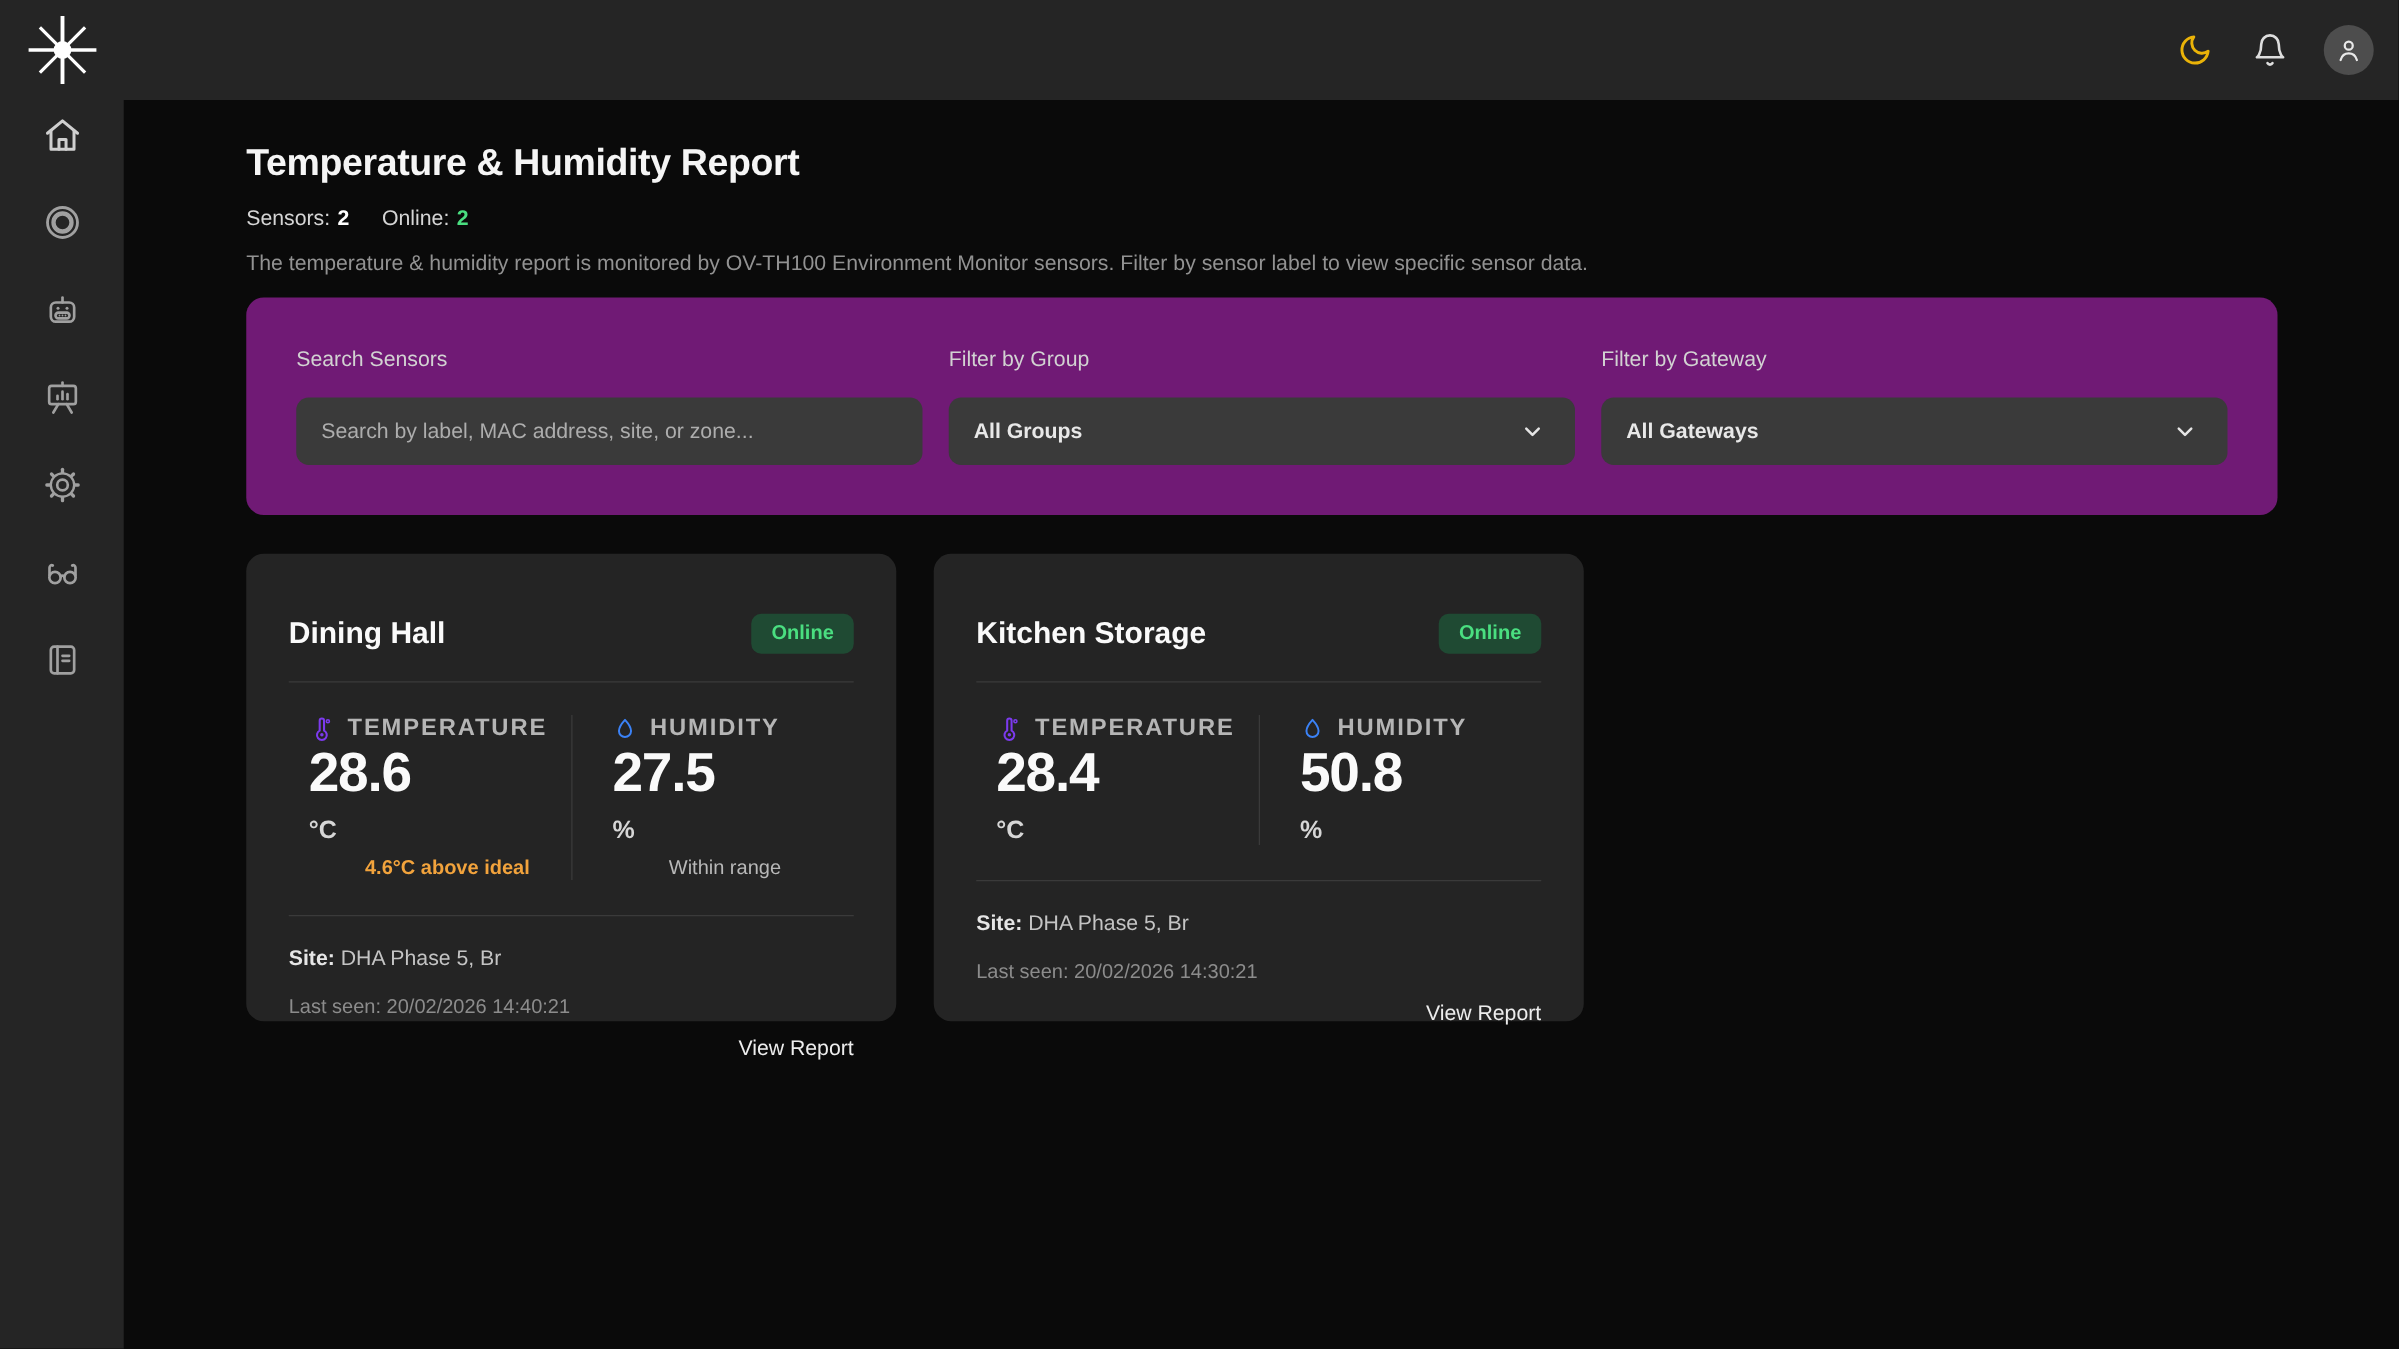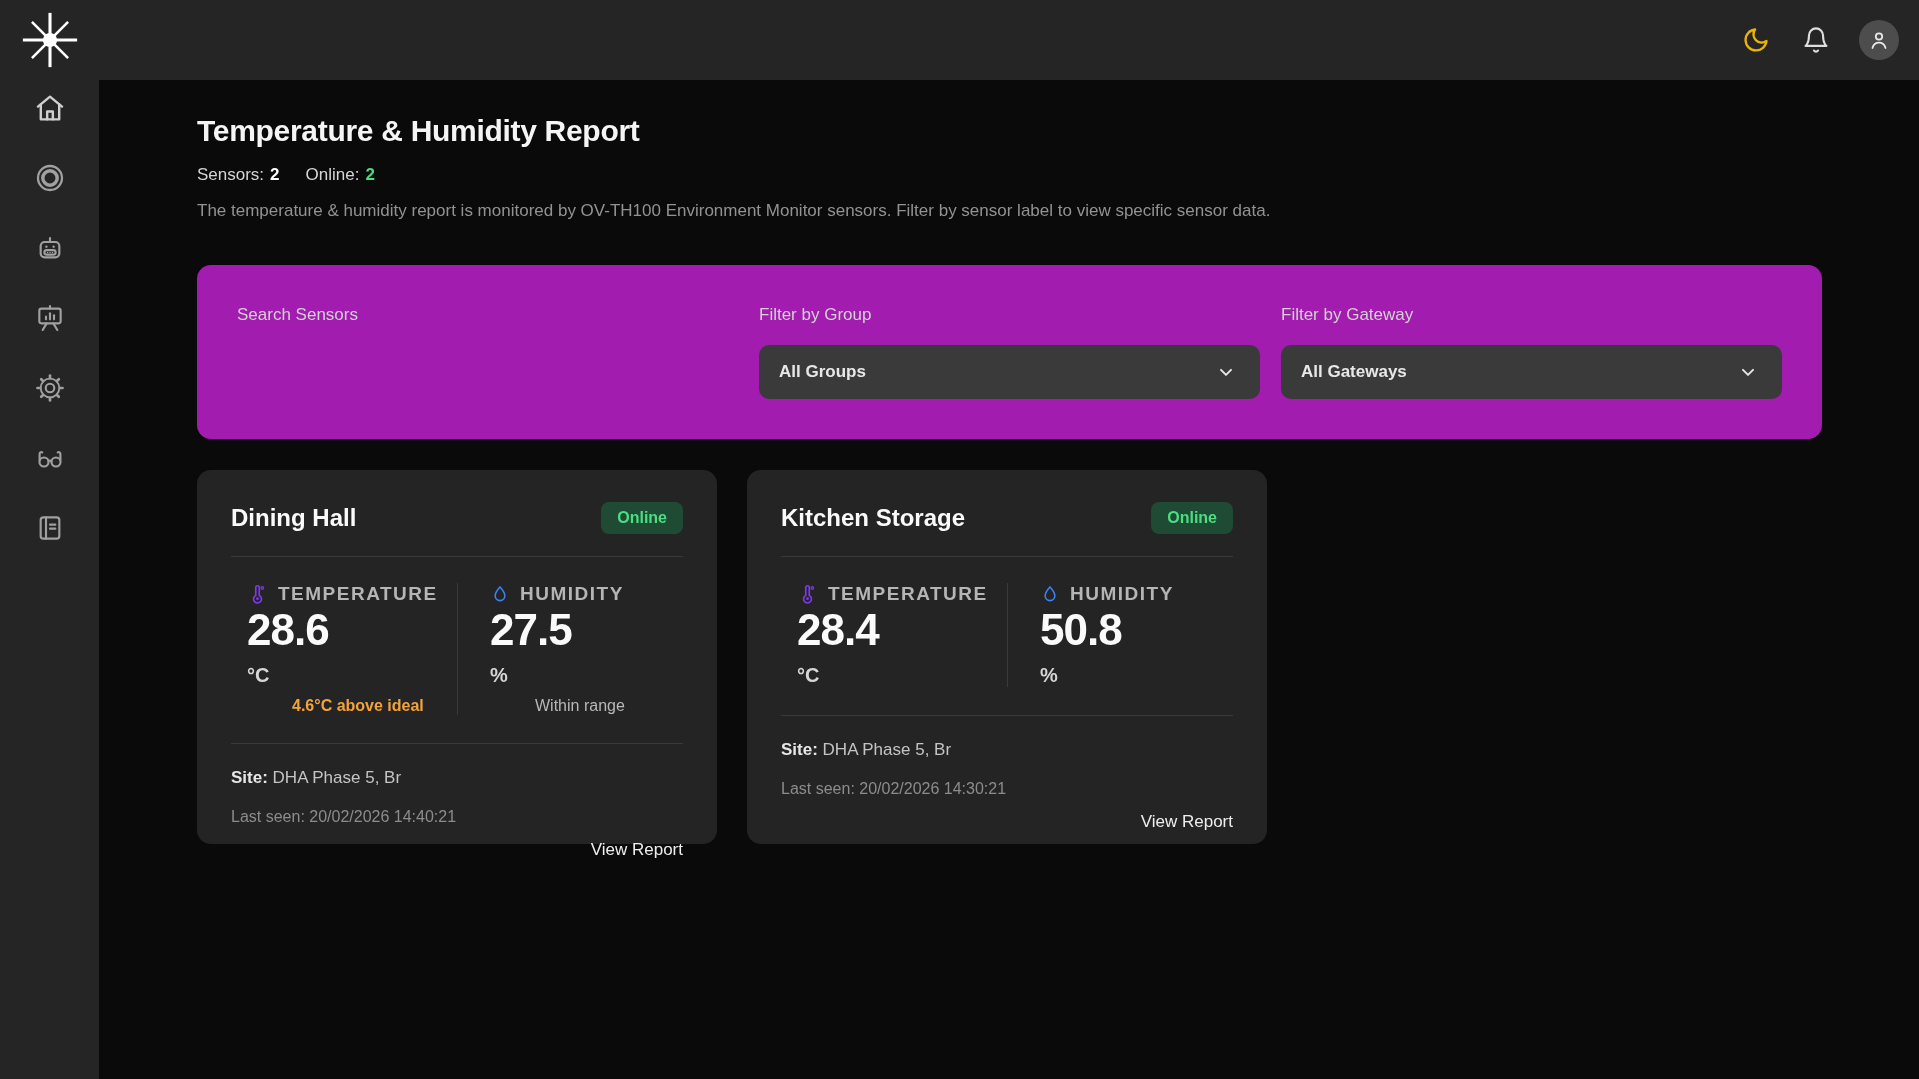--- a/index.html
+++ b/index.html
@@ -31,37 +31,37 @@
   .main { position:absolute; top:80px; left:99px; width:1820px; height:999px;
     padding:34px 97px 0 98px; }
   h1.page-title { font-size:30px; font-weight:800; color:#f5f5f5; letter-spacing:-0.3px; }
   .stats-line { margin-top:17px; display:flex; gap:26px; font-size:17px; color:#d5d5d5; }
   .stats-line .stat { display:flex; gap:6px; align-items:baseline; }
   .stat-val { font-weight:700; color:#ffffff; }
   .stat-val.green { color:#4ade80; }
   .description { margin-top:16px; font-size:17px; color:#929292; }
 
   
-  .filter-panel { margin-top:44px; width:1625px; height:174px; background:#a21caf;
+  .filter-panel { margin-top:17px; width:1625px; height:174px; background:#701a75;
     border-radius:14px; padding:40px 40px 0 40px; display:flex; gap:21px; }
   .filter-col { flex:1; display:flex; flex-direction:column; }
   .filter-label { font-size:17px; color:#d2d2d2; margin-bottom:20px; }
   .text-input { height:54px; background:#3a3a3a; border:none; border-radius:10px;
     padding:0 20px; font-size:17px; color:#e8e8e8; outline:none;
     font-family:"Liberation Sans", sans-serif; }
   .text-input::placeholder { color:#adadad; }
   .select-box { height:54px; background:#3a3a3a; border-radius:10px; padding:0 24px 0 20px;
     display:flex; align-items:center; justify-content:space-between; cursor:pointer; }
   .select-value { font-size:17px; color:#e8e8e8; font-weight:600; }
   .chevron { color:#e5e5e5; display:flex; }
 
   
   .cards-row { margin-top:31px; display:flex; gap:30px; }
   .card { width:520px; height:374px; background:#242424; border-radius:14px;
-    padding:32px 34px; display:flex; flex-direction:column; }
+    padding:48px 34px; display:flex; flex-direction:column; }
   .card-head { display:flex; align-items:center; justify-content:space-between; }
   .card-title { font-size:24px; font-weight:700; color:#fafafa; }
   .badge { background:#1f4a33; color:#4ade80; font-size:16px; font-weight:700;
     padding:7px 16px; border-radius:8px; }
   .card-div { border:none; border-top:1px solid #3a3a3a; margin-top:22px; }
   .card-body { display:flex; padding:26px 0 28px 0; }
   .metric { width:50%; padding-left:16px; }
   .metric + .metric { border-left:1px solid #3a3a3a; padding-left:32px; }
   .metric-head { display:flex; align-items:center; gap:10px; }
   .m-label { font-size:19px; font-weight:700; letter-spacing:1.5px; color:#b5b5b5; }
@@ -205,20 +205,21 @@
         <span>Online:</span>
         <span class="stat-val green">2</span>
       </span>
     </div>
 
     <p class="description">The temperature &amp; humidity report is monitored by OV-TH100 Environment Monitor sensors. Filter by sensor label to view specific sensor data.</p>
 
     <section class="filter-panel">
       <div class="filter-col">
         <label class="filter-label">Search Sensors</label>
+        <input class="text-input" type="text" placeholder="Search by label, MAC address, site, or zone..." style="">
       </div>
       <div class="filter-col">
         <label class="filter-label">Filter by Group</label>
         <div class="select-box">
           <span class="select-value">All Groups</span>
           <span class="chevron">
             <svg width="20" height="20" viewBox="0 0 24 24" fill="none" stroke="currentColor" stroke-width="2.4" stroke-linecap="round" stroke-linejoin="round">
                 <path d="M6 9.5l6 6 6-6"></path>
               </svg>
           </span>

